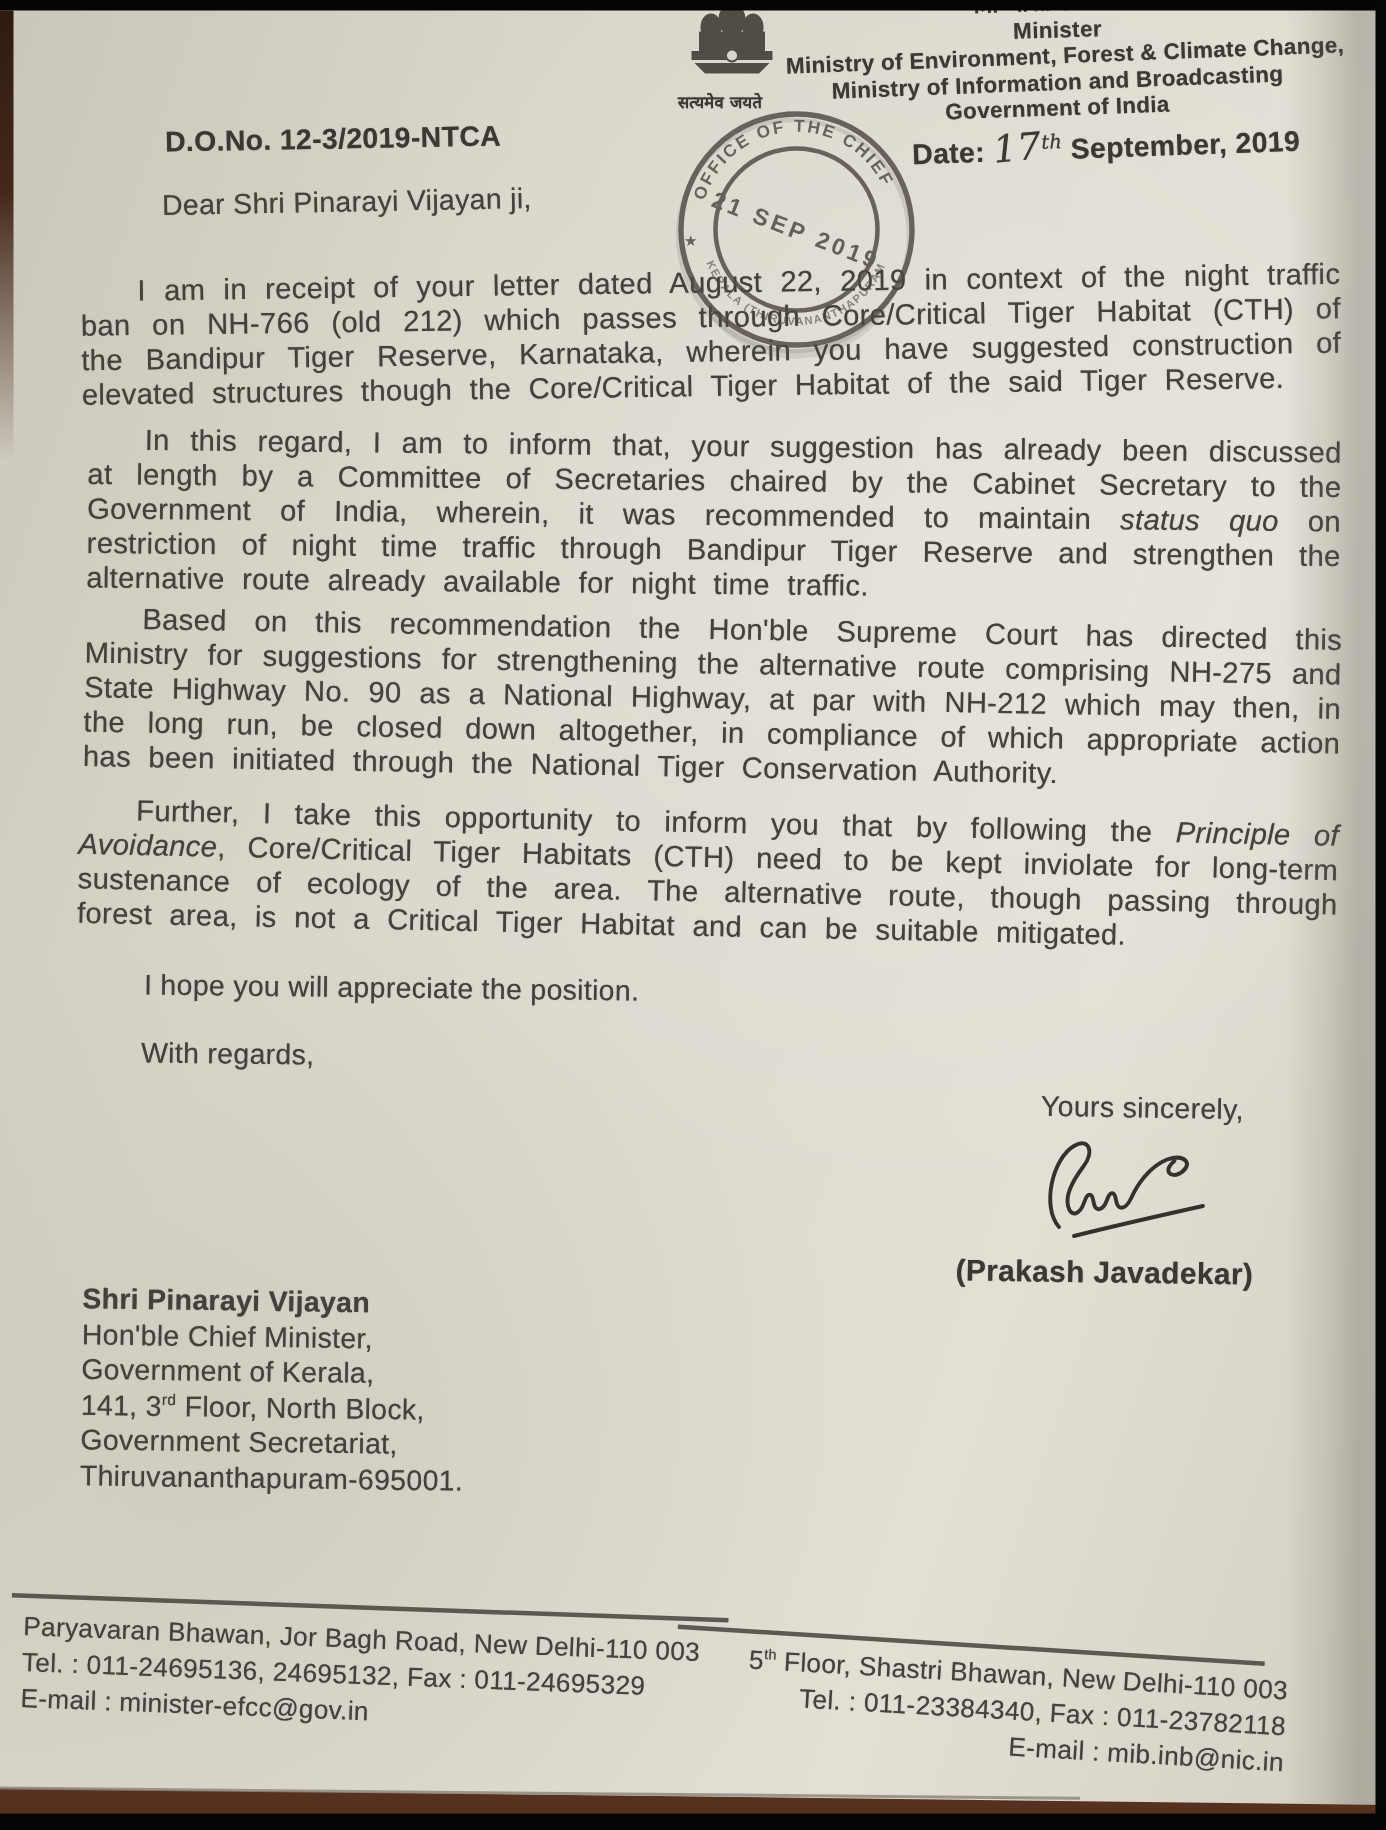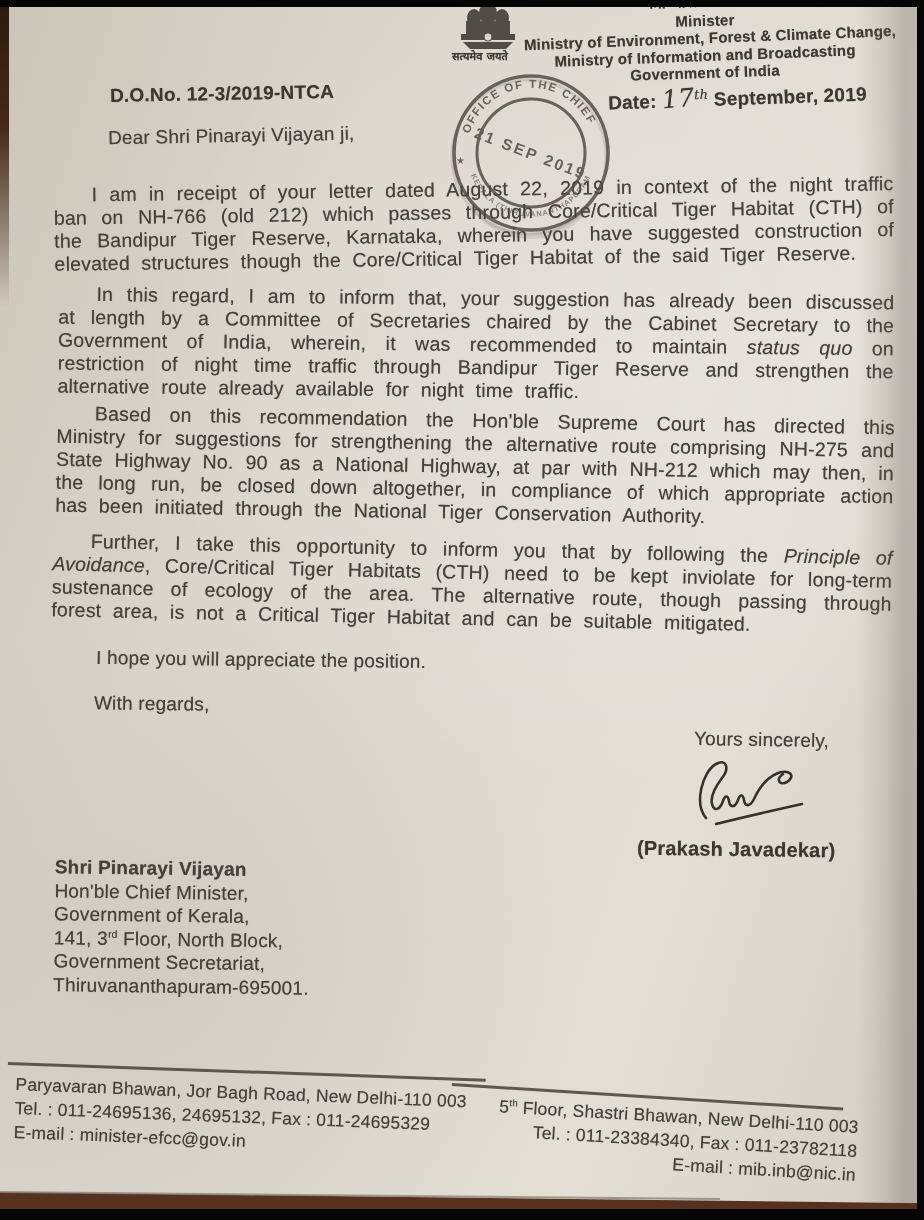--- a/index.html
+++ b/index.html
@@ -53,21 +53,21 @@
       <ellipse cx="45" cy="12" rx="9" ry="11"></ellipse>
       <ellipse cx="31" cy="17" rx="7" ry="9"></ellipse>
       <ellipse cx="59" cy="17" rx="7" ry="9"></ellipse>
       <path d="M23 20 h44 v13 h-44 z"></path>
       <rect x="18" y="33" width="54" height="6"></rect>
       <path d="M20 41 L70 41 L63 48 L27 48 Z"></path>
     </g>
     <circle cx="45" cy="36" r="4" fill="#d9d5ca"></circle>
     <circle cx="45" cy="36" r="4" fill="none" stroke="#3e3932" stroke-width="1.2"></circle>
   </svg>
-  <div class="txt deva bold" style="left:437px;top:48px;width:86px;text-align:center;font-size:11px;">सत्यमेव जयते</div>
+  <div class="txt deva bold" style="left:437px;top:60px;width:86px;text-align:center;font-size:11px;">सत्यमेव जयते</div>
 
   <div class="txt hdr" style="left:560px;top:12px;width:290px;font-size:15px;transform:rotate(-1.6deg);">Minister</div>
   <div class="txt hdr" style="left:515px;top:29px;width:390px;font-size:15px;transform:rotate(-2.2deg);">Ministry of Environment, Forest &amp; Climate Change,</div>
   <div class="txt hdr" style="left:530px;top:47px;width:350px;font-size:15px;transform:rotate(-2.2deg);">Ministry of Information and Broadcasting</div>
   <div class="txt hdr" style="left:560px;top:64px;width:290px;font-size:15px;transform:rotate(-2deg);">Government of India</div>
 
   <div class="txt bold line19" style="left:110px;top:82px;transform:rotate(-1deg);">D.O.No. 12-3/2019-NTCA</div>
   <div class="txt" style="left:608px;top:82px;transform:rotate(-2deg);font-size:19px;">
     <span class="bold">Date:</span>
     <span class="hand-num">17</span><sup class="hand-sup">th</sup>

